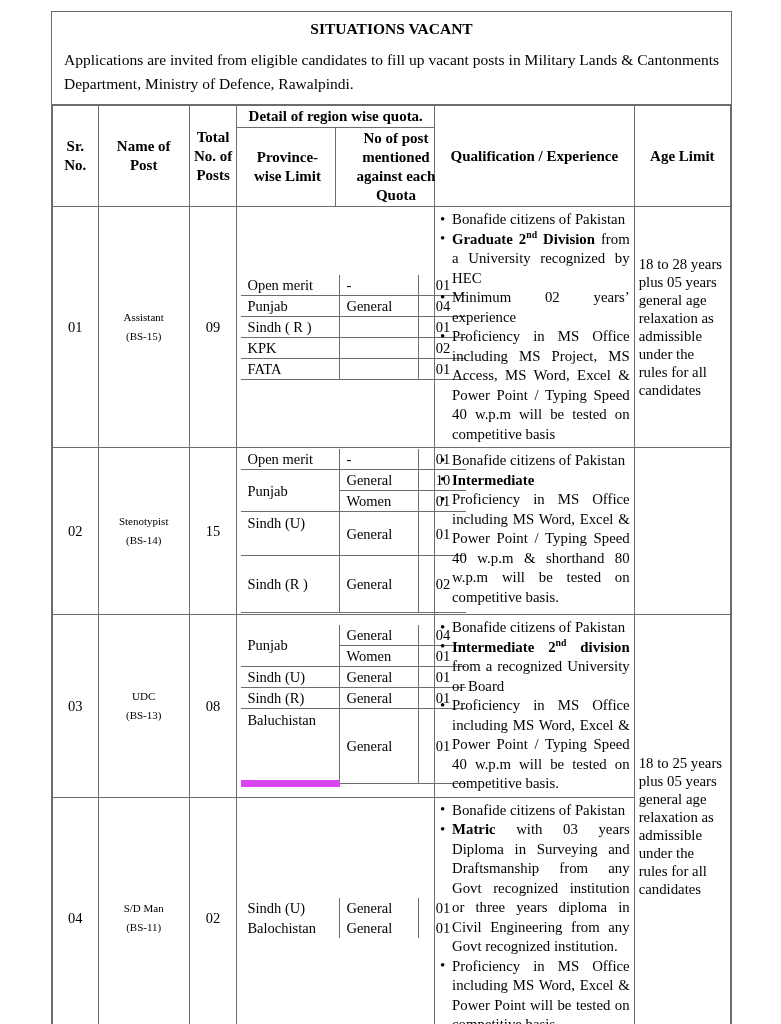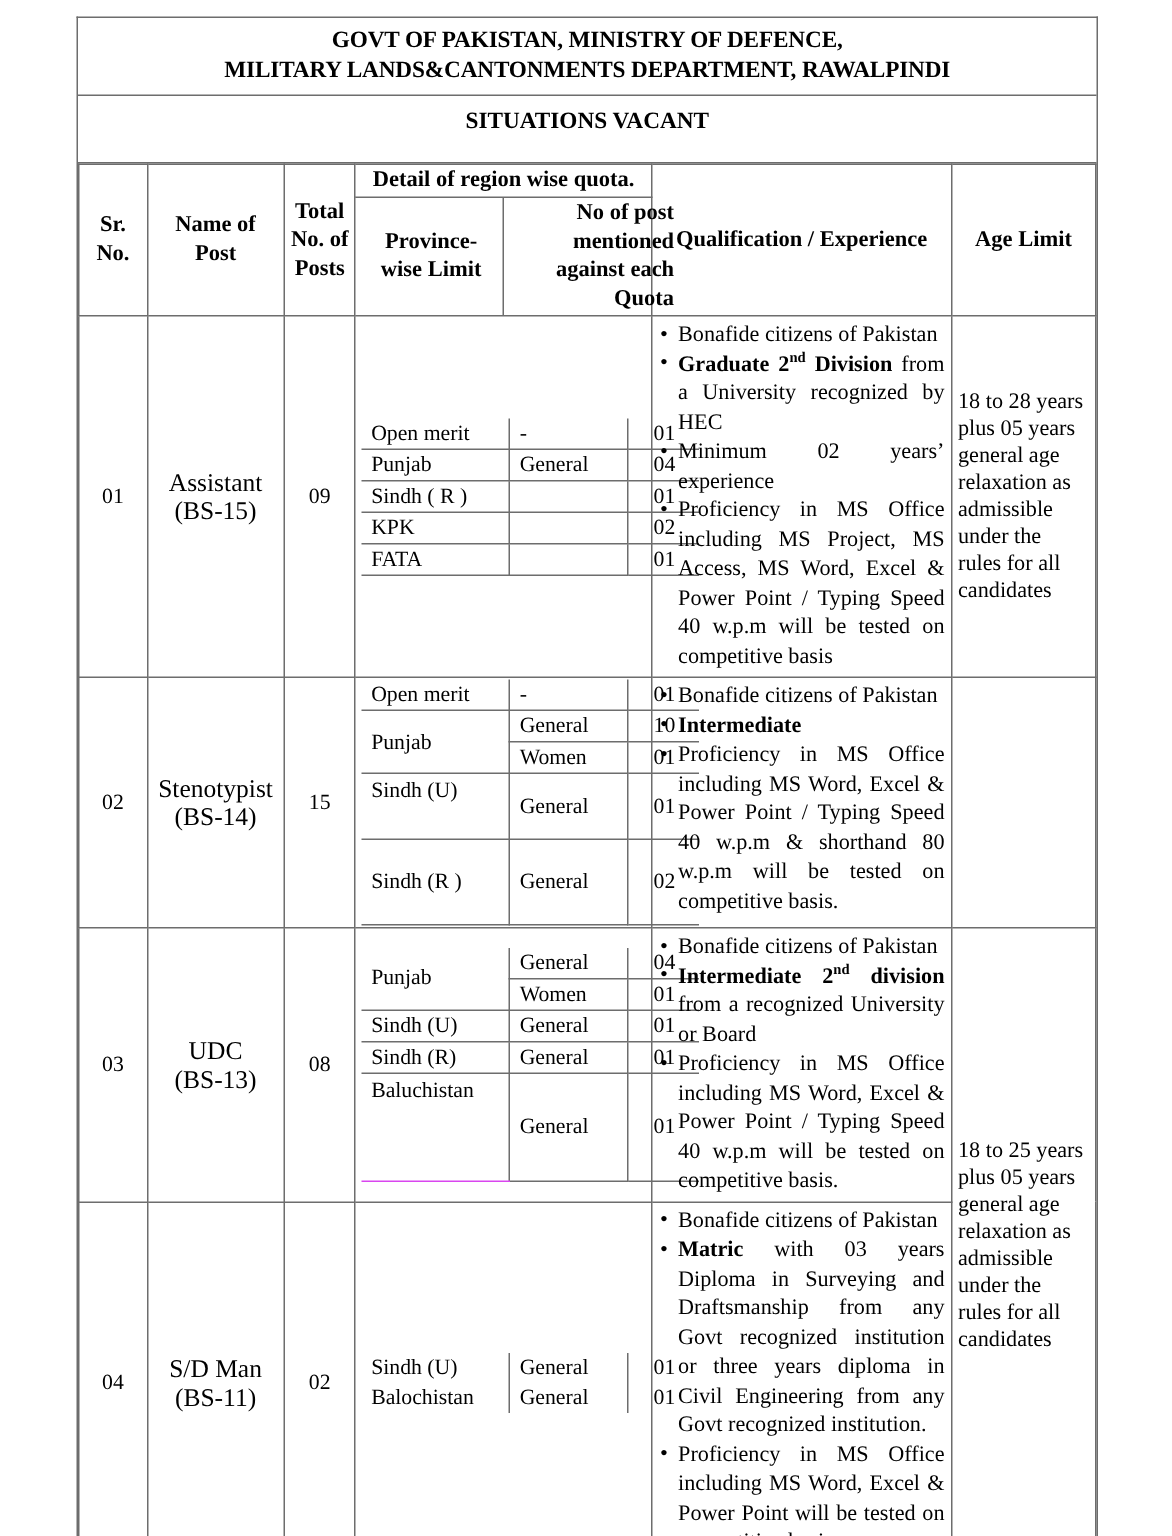--- a/index.html
+++ b/index.html
@@ -147,35 +147,32 @@
   }
   ul.qual b { font-weight: bold; }
   sup { font-size: 0.66em; vertical-align: super; line-height: 0; }
 
   .age-cell {
     text-align: left;
     font-size: 14.8px;
     line-height: 19.5px;
     vertical-align: middle;
   }
-  .post-name { font-size: 17px; line-height: 19px; }
+  .post-name { font-size: 11px; line-height: 19px; }
 </style>
 </head>
 <body>
 
 <div class="page">
   <div class="doc">
 
-    <div class="hdr-block">
-      <div class="hdr-line">GOVT OF PAKISTAN, MINISTRY OF DEFENCE,</div>
-      <div class="hdr-line">MILITARY LANDS&amp;CANTONMENTS DEPARTMENT, RAWALPINDI</div>
-    </div>
 
     <div class="sv-block">
       <div class="sv-title">SITUATIONS VACANT</div>
+      <div class="sv-para">Applications are invited from eligible candidates to fill up vacant posts in Military Lands &amp; Cantonments Department, Ministry of Defence, Rawalpindi.</div>
     </div>
 
     <table class="vac">
       <colgroup>
         <col style="width:45px">
           <col style="width:90px">
           <col style="width:47px">
         <col style="width:195px">
           <col style="width:197px">
           <col style="width:95px">
@@ -188,21 +185,21 @@
           <th class="th-quota-span th-left" colspan="1">Detail of region wise quota.</th>
           <th class="c-qual" rowspan="2">Qualification / Experience</th>
           <th class="c-age" rowspan="2">Age Limit</th>
         </tr>
         <tr>
           <th style="padding:0">
             <table class="nested">
               <tbody>
                   <tr>
                 <td class="n-prov" style="text-align:center;font-weight:bold;font-size:15px;line-height:19px;">Province-wise Limit</td>
-                <td class="n-type" colspan="2" style="text-align:right;font-weight:bold;font-size:15px;line-height:19px;width:107px;">No of post mentioned against each Quota</td>
+                <td class="n-type" colspan="2" style="text-align:center;font-weight:bold;font-size:15px;line-height:19px;width:107px;">No of post mentioned against each Quota</td>
               </tr>
             </tbody>
               </table>
           </th>
         </tr>
       </thead>
       <tbody>
 
         <tr>
           <td class="c-sr">01</td>
@@ -323,21 +320,21 @@
                 <td class="n-prov">Sindh (U)</td>
                 <td class="n-type">General</td>
                 <td class="n-cnt">01</td>
               </tr>
               <tr>
                 <td class="n-prov">Sindh (R)</td>
                 <td class="n-type">General</td>
                 <td class="n-cnt">01</td>
               </tr>
               <tr>
-                <td class="n-prov" style="vertical-align:top;padding-top:2px;border-bottom:1px solid #d946ef;height:68px;">Baluchistan</td>
+                <td class="n-prov" style="vertical-align:top;padding-top:2px;border-bottom:7px solid #d946ef;height:68px;">Baluchistan</td>
                 <td class="n-type" style="border-bottom:1px solid #6d6d6d">General</td>
                 <td class="n-cnt" style="border-bottom:1px solid #6d6d6d">01</td>
               </tr>
             </tbody>
               </table>
           </td>
           <td class="c-qual" style="vertical-align:top">
             <ul class="qual">
               <li><span>Bonafide citizens of Pakistan</span></li>
               <li><b>Intermediate 2<sup>nd</sup> division</b><span> from a recognized University or Board</span></li>

